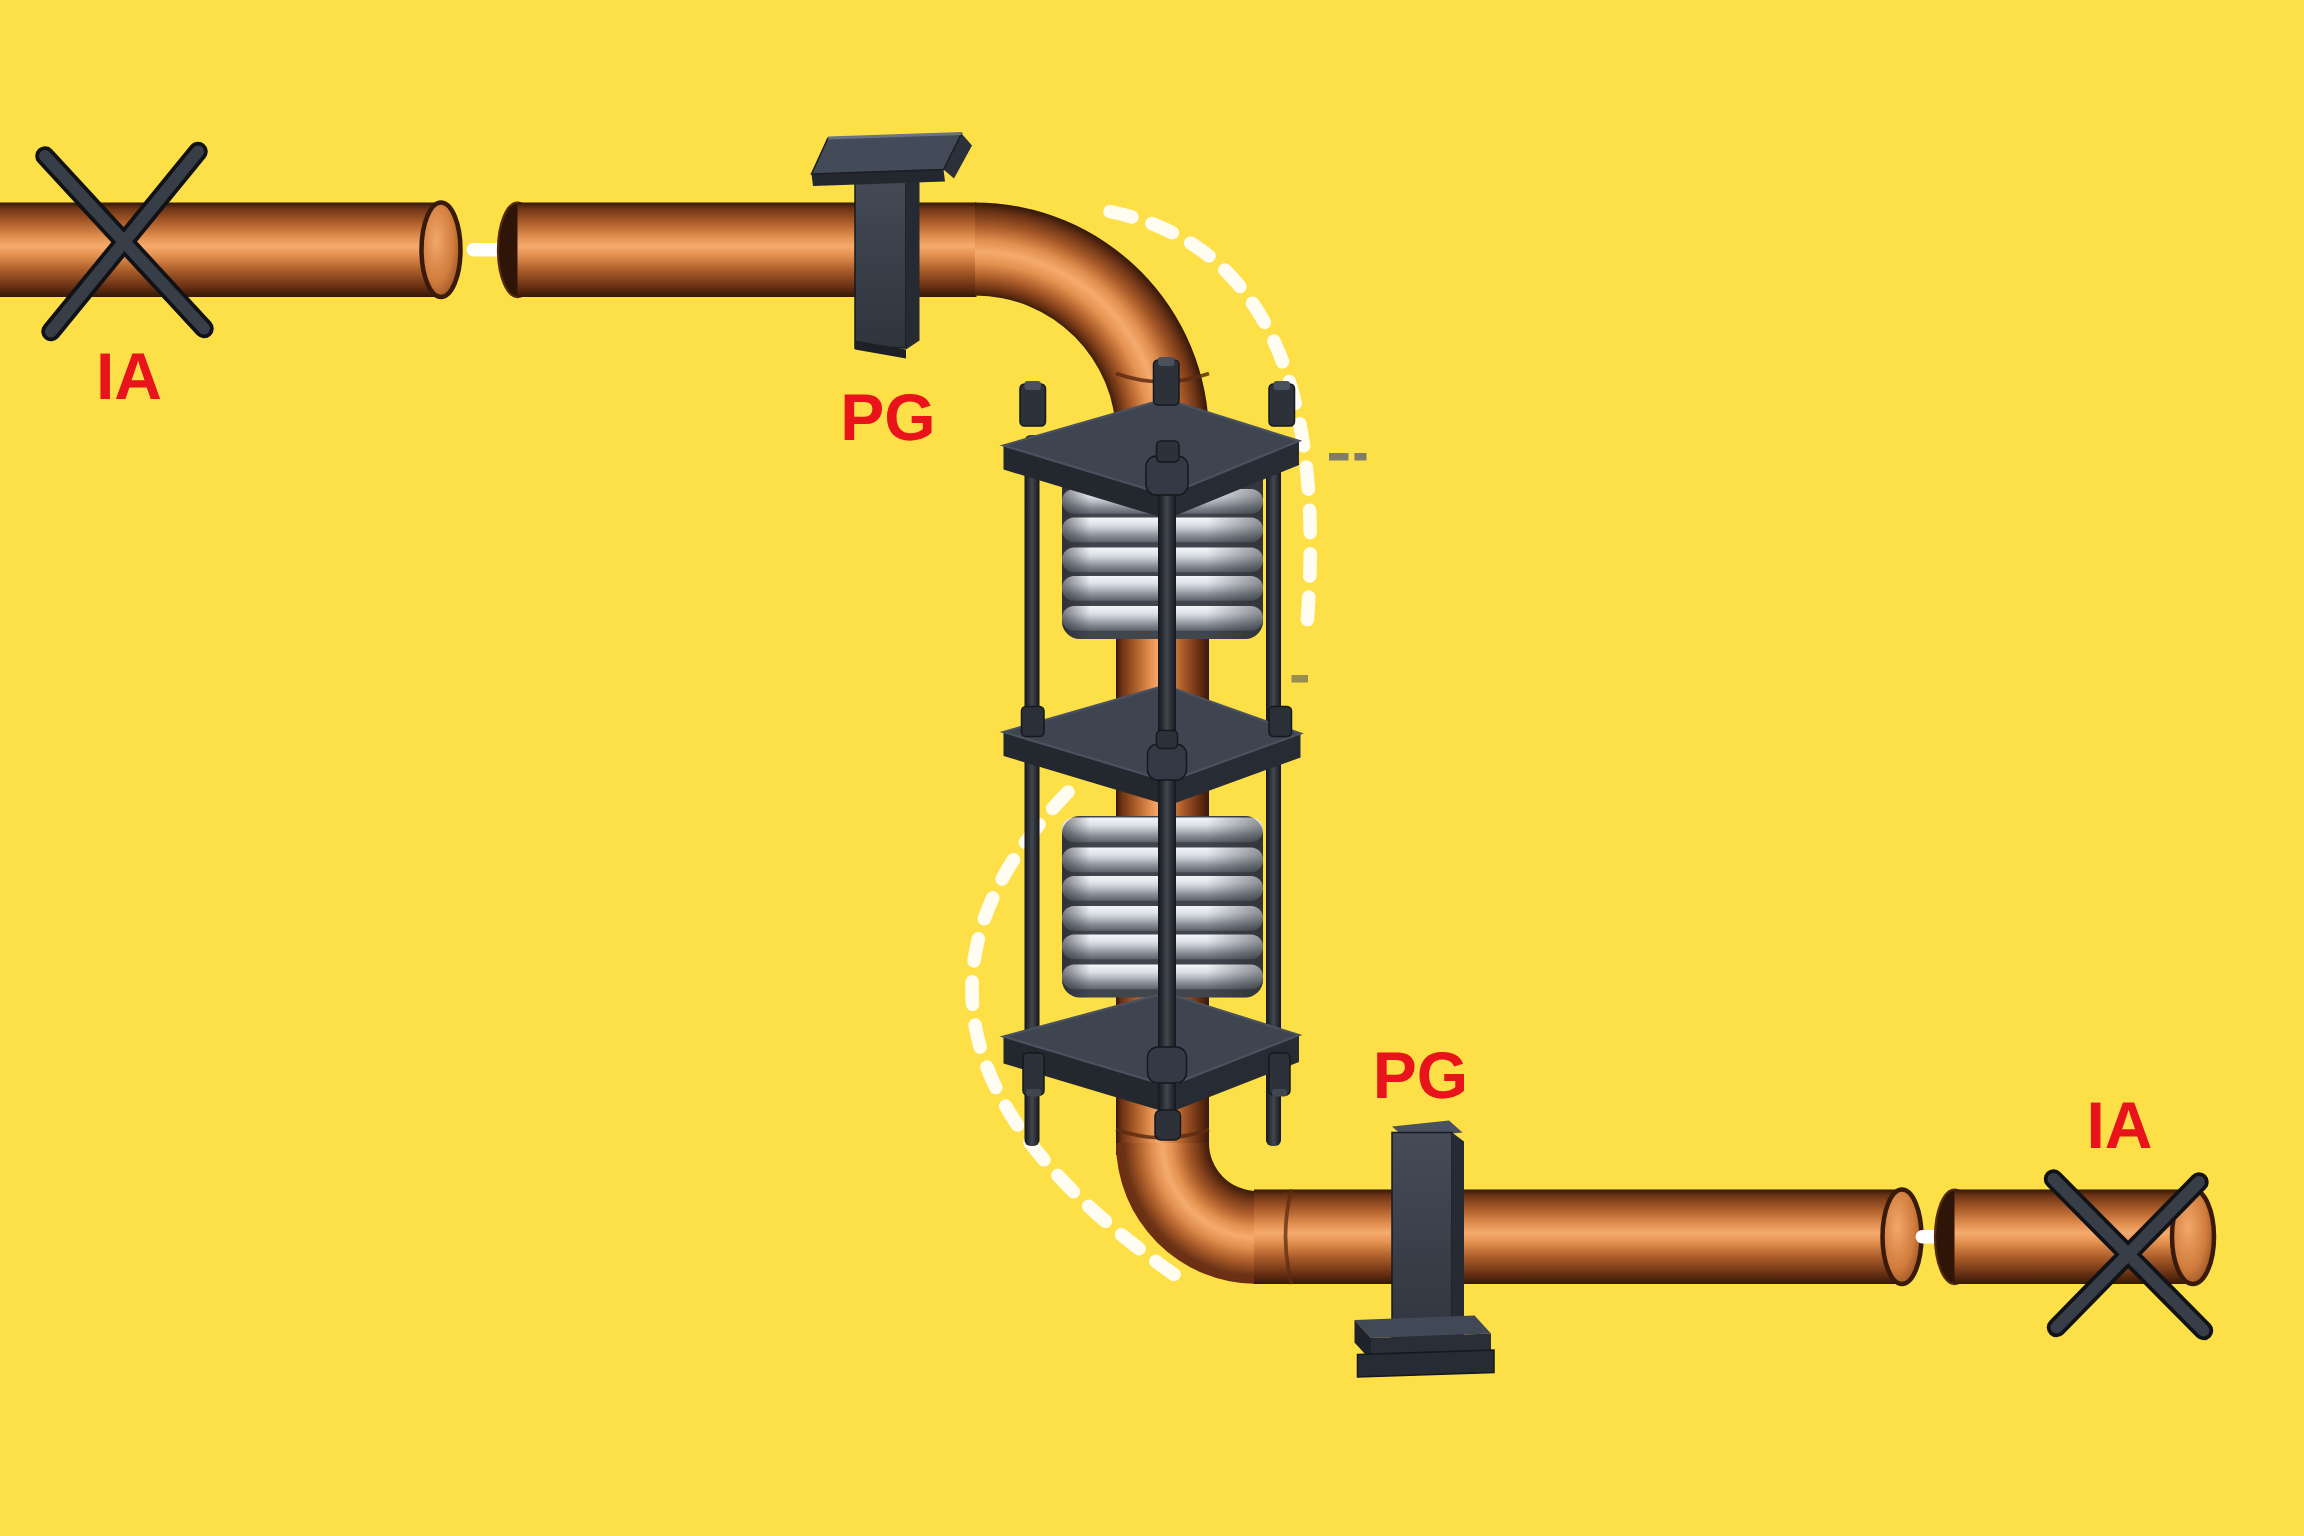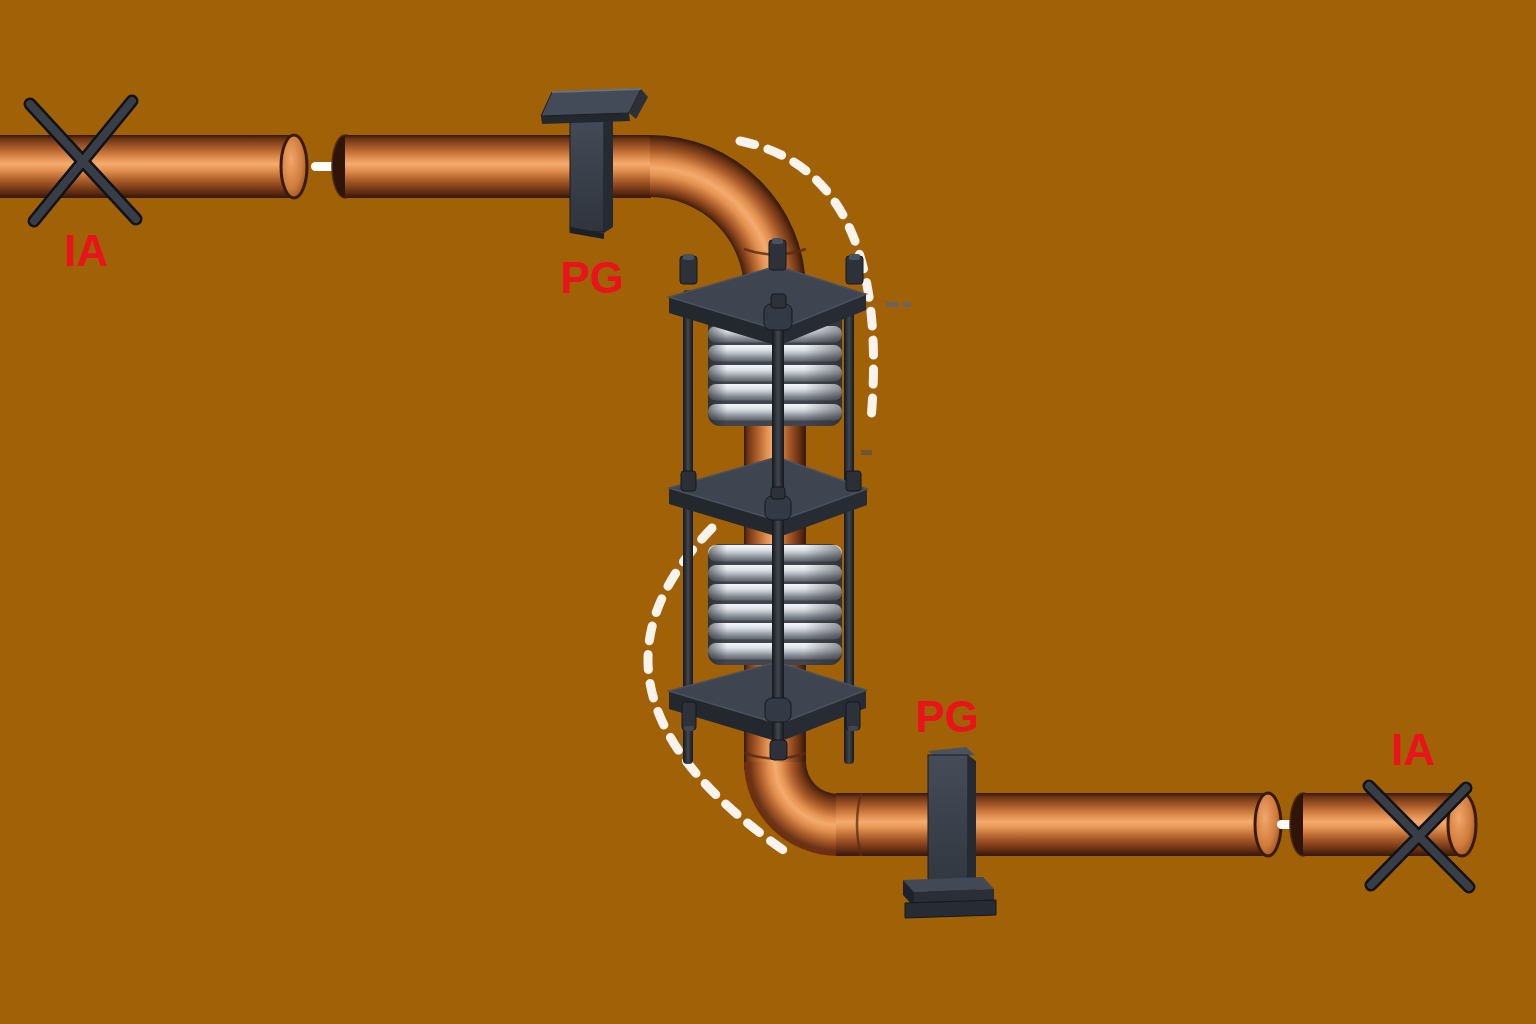--- a/index.html
+++ b/index.html
@@ -1,17 +1,17 @@
 <!DOCTYPE html>
 <html><head>
 <meta charset="utf-8">
 <style>
   html,body{margin:0;padding:0;background:#000;}
   .stage{
-    position:relative;width:1536px;height:1024px;background:#a16207;overflow:hidden;
+    position:relative;width:1536px;height:1024px;background:#fde047;overflow:hidden;
     font-family:"Liberation Sans", sans-serif;
   }
   svg{position:absolute;left:0;top:0;}
   text.label{
     font-family:"Liberation Sans", sans-serif;
     font-weight:bold;font-size:44px;text-anchor:middle;
     letter-spacing:0px;
   }
 </style>
 </head>

